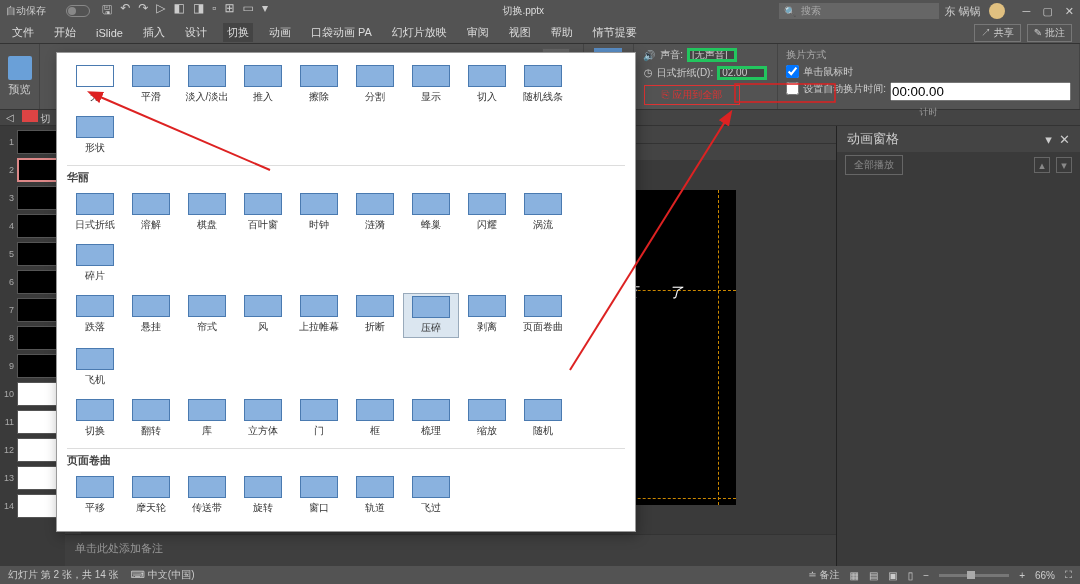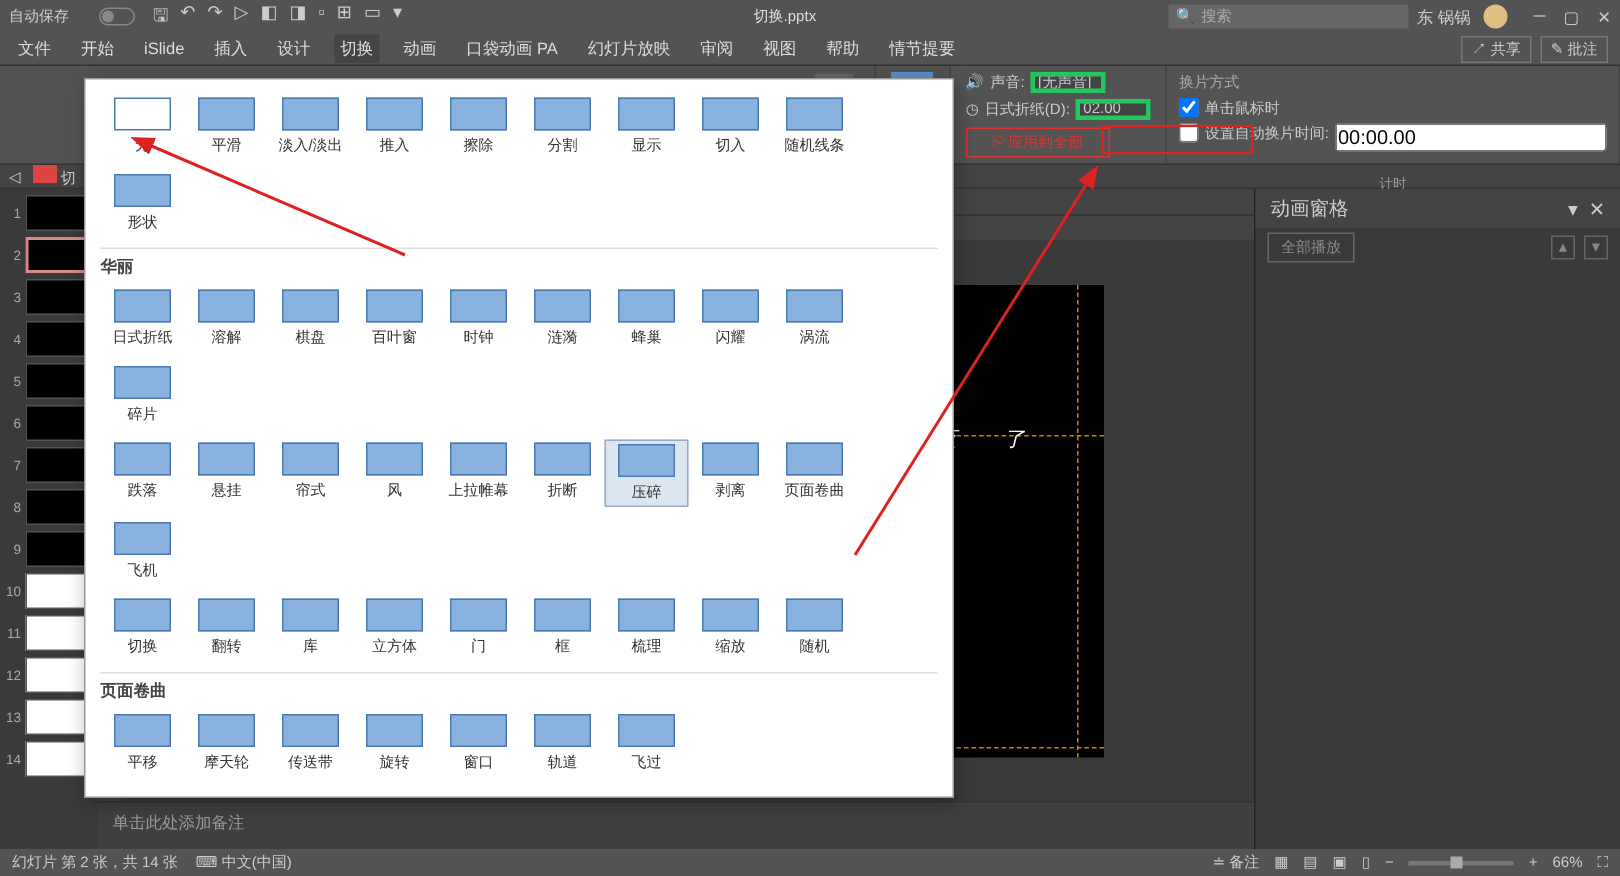--- a/index.html
+++ b/index.html
@@ -146,20 +146,24 @@
   <span class="tab">视图</span>
   <span class="tab">帮助</span>
   <span class="tab">情节提要</span>
   <div class="right">
     <span class="btn">↗ <span>共享</span></span>
     <span class="btn">✎ <span>批注</span></span>
   </div>
 </div>
 
 <div class="ribbon">
+  <div class="group preview">
+    <div class="icon"></div>
+    <span>预览</span>
+  </div>
   <div class="spacer"></div>
   <div class="group effectopts">
     <div class="icon"></div>
     <span>效果选项</span>
   </div>
   <div class="group transgrid">
     <div class="icon"></div>
     <span>切换列表</span>
   </div>
   <div class="group timing">
@@ -181,21 +185,21 @@
       </div>
     <div class="row">
         <input type="checkbox" checked="" style="">
         <span>单击鼠标时</span>
       </div>
     <div class="row">
         <input type="checkbox" style="">
         <span>设置自动换片时间:</span>
         <input type="text" value="00:00.00" style="">
       </div>
-    <div style="text-align:center;font-size:9px;color:#999;margin-top:12px;">计时</div>
+    <div style="text-align:center;font-size:9px;color:#999;margin-top:2px;">计时</div>
   </div>
 </div>
 
 <div class="subbar">
   <span>◁</span>
   <span><span class="tabicon"></span> <span>切</span></span>
 </div>
 
 <div class="main">
   <div class="thumbs">

